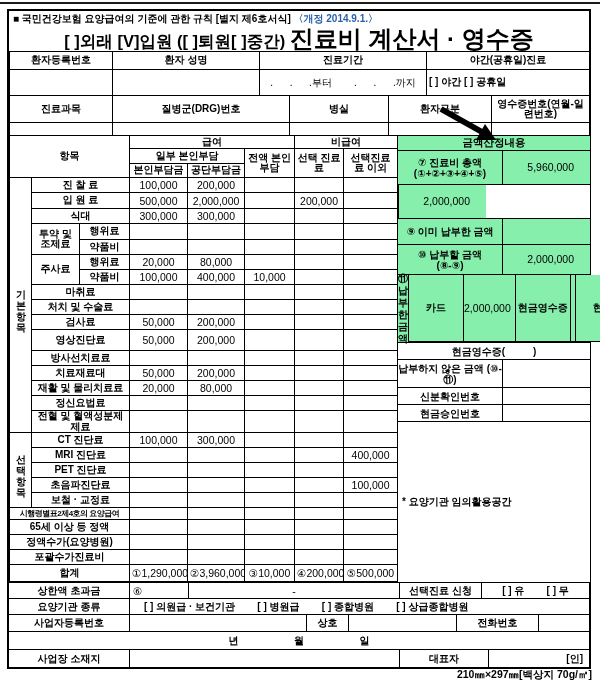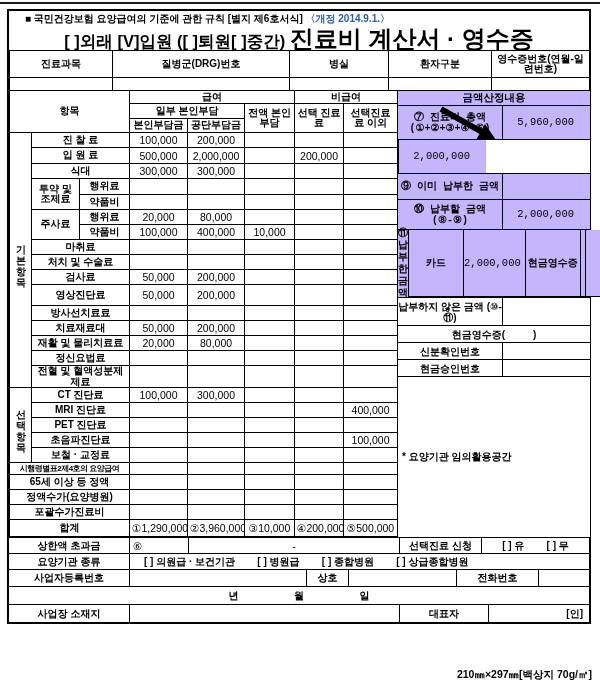--- a/index.html
+++ b/index.html
@@ -1,20 +1,20 @@
 <!DOCTYPE html>
 <html><head>
 <meta charset="utf-8">
 <style>
   html,body {margin:0; padding:0; background:#fff;}
   .page {position:relative; width:600px; height:688px; background:#fff; overflow:hidden;
          font-family:"Liberation Sans","DejaVu Sans",sans-serif; font-size:10.5px; color:#000;}
   .topline {position:absolute; top:2px; left:0; width:600px; height:0; border-top:2px solid #1a1a1a;}
   .formbox {position:absolute; top:9px; left:7px; width:584px; border:2px solid #000; box-sizing:border-box; background:#fff;}
-  .notice {height:15px; line-height:15px; padding-left:16px; font-weight:bold; font-size:10px; white-space:nowrap; overflow:hidden;}
+  .notice {height:15px; line-height:15px; padding-left:4px; font-weight:bold; font-size:10px; white-space:nowrap; overflow:hidden;}
   .notice .rev {color:#2b5fae;}
   .title {height:25px; line-height:25px; text-align:center; font-weight:bold; font-size:16.5px; white-space:nowrap; overflow:hidden;}
   .title .big {font-size:24px;}
   table.t {width:100%; border-collapse:collapse; table-layout:fixed;}
   table.t td {border:1px solid #000; padding:0 2px; text-align:center; vertical-align:middle; overflow:hidden; box-sizing:border-box;}
   .tm {margin-top:-1px;}
   .bold {font-weight:bold;}
   .pre {white-space:pre;}
   td.num {text-align:right; padding-right:4px; font-weight:normal;}
   td.lbl {font-weight:bold; font-size:10px; line-height:1.05;}
@@ -23,21 +23,21 @@
   .vtxt {writing-mode:vertical-rl; text-orientation:upright; margin:0 auto; letter-spacing:1px;}
   td.small {font-size:8px; letter-spacing:-0.5px; padding:0;}
   
   .band {display:flex; margin-top:-1px; border-bottom:1px solid #000;}
   .band table.t {width:388px;}
   .rp {width:192px; display:flex; flex-direction:column; border-top:1px solid #000; box-sizing:border-box; background:#fff;}
   .rrow {display:flex; border-bottom:1px solid #000; box-sizing:border-box; align-items:stretch;}
   .rrow .cell {display:flex; align-items:center; justify-content:center; box-sizing:border-box; text-align:center; line-height:1.1;}
   .rrow .rl {flex:1; font-weight:bold; font-size:10px; flex-direction:column;}
   .rrow .rv {width:88px; border-left:1px solid #000; justify-content:flex-end; padding-right:16px;}
-  .gray {background:#c4b5fd;font-family:Liberation Mono, monospace;}
+  .gray {background:#86efac;}
   .rp .hdr {justify-content:center; align-items:center; display:flex; font-weight:bold; font-size:10.5px;}
   .subcol {flex:1; display:flex; flex-direction:row;}
   .srow {display:flex; flex:1; border-bottom:1px solid #000; box-sizing:border-box;}
   .srow:last-child {border-bottom:none;}
   .srow .sl {width:54px; border-left:1px solid #000; display:flex; align-items:center; justify-content:center; font-weight:bold; font-size:10px;}
   .srow .sv {flex:1; border-left:1px solid #000; display:flex; align-items:center; justify-content:flex-end; padding-right:4px;}
   .c11 {width:50px; display:flex; align-items:center; justify-content:center; font-weight:bold; font-size:10px; text-align:center; line-height:1.2;}
   .fillrow {flex:1; border-bottom:none; align-items:center;}
   .fillrow .free {padding:3px 4px; font-weight:bold; font-size:10px; text-align:left; width:100%;}
   
@@ -60,20 +60,42 @@
     <div class="notice">
       <span>■ 국민건강보험 요양급여의 기준에 관한 규칙 [별지 제6호서식]</span>
       <span class="rev">〈개정 2014.9.1.〉</span>
     </div>
 
     <div class="title">
       <span>[ ]외래 [V]입원 ([  ]퇴원[  ]중간)</span>
       <span class="big">진료비 계산서 · 영수증</span>
     </div>
 
+    <table class="t">
+      <colgroup>
+          <col style="width:103px">
+          <col style="width:147px">
+          <col style="width:167px">
+          <col style="width:163px">
+        </colgroup>
+      <tbody>
+          <tr style="height:18px">
+        <td class="hd">환자등록번호</td>
+        <td class="hd">환자 성명</td>
+        <td class="hd">진료기간</td>
+        <td class="hd">야간(공휴일)진료</td>
+      </tr>
+      <tr style="height:26px">
+        <td></td>
+        <td></td>
+        <td class="pre" style="font-size:10px">.      .      .부터        .      .      .까지</td>
+        <td class="lbl" style="text-align:left">[ ] 야간  [ ] 공휴일</td>
+      </tr>
+    </tbody>
+      </table>
 
     <table class="t tm">
       <colgroup>
           <col style="width:103px">
           <col style="width:177px">
           <col style="width:99px">
           <col style="width:103px">
           <col style="width:98px">
         </colgroup>
       <tbody>
@@ -379,26 +401,26 @@
             <div class="srow">
               <div class="sl gray">현금</div>
               <div class="sv gray"></div>
             </div>
             <div class="srow">
               <div class="sl gray">합계</div>
               <div class="sv gray">2,000,000</div>
             </div>
           </div>
         </div>
+        <div class="rrow" style="height:17px">
+          <div class="cell rl pre">현금영수증(          )</div>
+        </div>
         <div class="rrow" style="height:28px">
           <div class="cell rl" style="font-weight:bold">납부하지 않은 금액 (⑩-⑪)</div>
           <div class="cell rv"></div>
-        </div>
-        <div class="rrow" style="height:17px">
-          <div class="cell rl pre">현금영수증(          )</div>
         </div>
         <div class="rrow" style="height:17px">
           <div class="cell rl">신분확인번호</div>
           <div class="cell rv"></div>
         </div>
         <div class="rrow" style="height:17px">
           <div class="cell rl">현금승인번호</div>
           <div class="cell rv"></div>
         </div>
         <div class="rrow fillrow">

